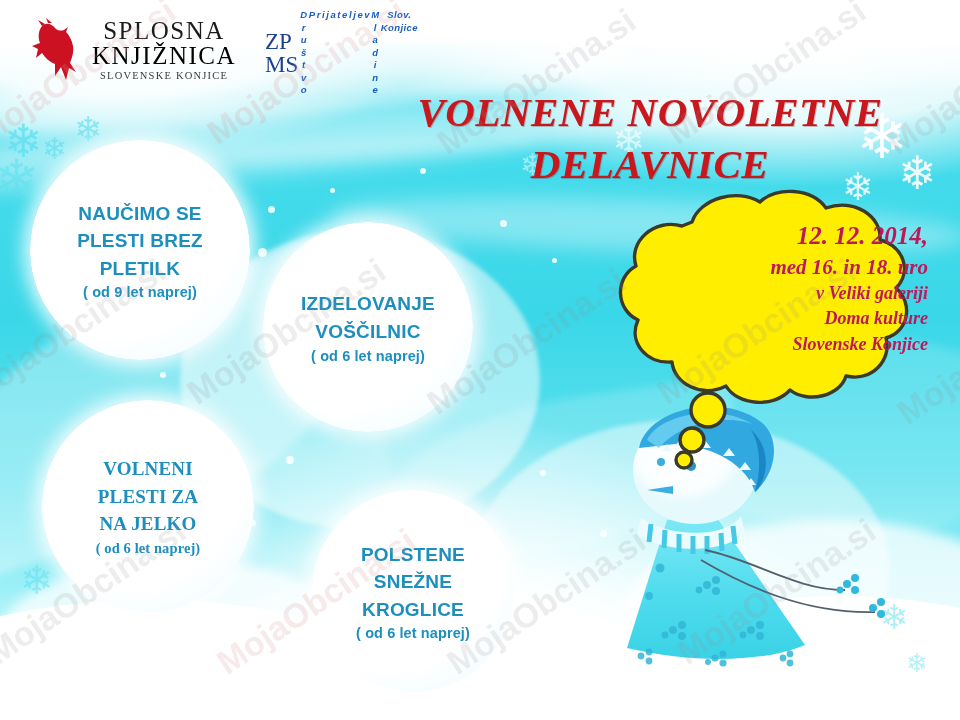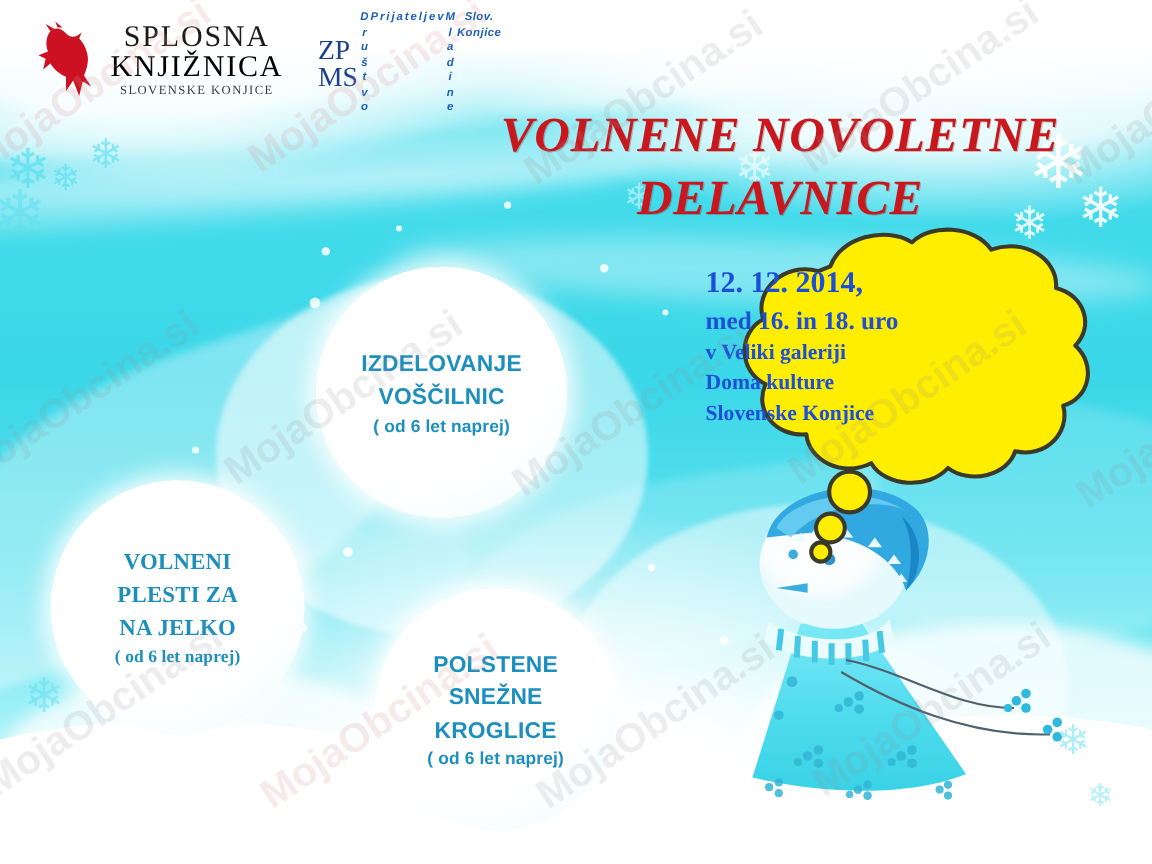--- a/index.html
+++ b/index.html
@@ -98,22 +98,22 @@
 
   #bubble-1{left:30px;top:140px;width:220px;height:220px;}
   #bubble-2{left:263px;top:222px;width:210px;height:210px;}
   #bubble-3{left:42px;top:400px;width:212px;height:212px;font-family:Liberation Serif, serif;}
   #bubble-4{left:312px;top:490px;width:202px;height:202px;}
 
   
   #cloud-wrap{position:absolute;left:588px;top:186px;width:340px;height:300px;}
   #cloud-wrap svg{position:absolute;left:0;top:0;}
   .cloud-text{
-    position:absolute;left:0;top:34px;width:340px;text-align:left;
-    font-family:"Liberation Serif",serif;color:#1d4ed8;
+    position:absolute;left:0;top:34px;width:340px;text-align:right;
+    font-family:"Liberation Serif",serif;font-style:italic;color:#be185d;
   }
   .cloud-text .c1{font-size:25px;font-weight:bold;line-height:1.3;}
   .cloud-text .c2{font-size:21px;font-weight:bold;line-height:1.34;}
   .cloud-text .c3{font-size:18px;font-weight:bold;line-height:1.42;}
 
   
   #snowman{position:absolute;left:555px;top:400px;width:330px;height:320px;}
 
   
   .wm{
@@ -204,20 +204,26 @@
       <div>M l a d i n e</div>
       <div class="last">Slov. Konjice</div>
     </div>
   </div>
 
   <div class="title">
     <div>VOLNENE NOVOLETNE</div>
     <div>DELAVNICE</div>
   </div>
 
+  <div class="bubble" id="bubble-1">
+    <div class="b-main">NAUČIMO SE</div>
+    <div class="b-main">PLESTI BREZ</div>
+    <div class="b-main">PLETILK</div>
+    <div class="b-sub">( od 9 let naprej)</div>
+  </div>
 
   <div class="bubble" id="bubble-2">
     <div class="b-main">IZDELOVANJE</div>
     <div class="b-main">VOŠČILNIC</div>
     <div class="b-sub">( od 6 let naprej)</div>
   </div>
 
   <div class="bubble" id="bubble-3">
     <div class="b-main">VOLNENI</div>
     <div class="b-main">PLESTI ZA</div>

